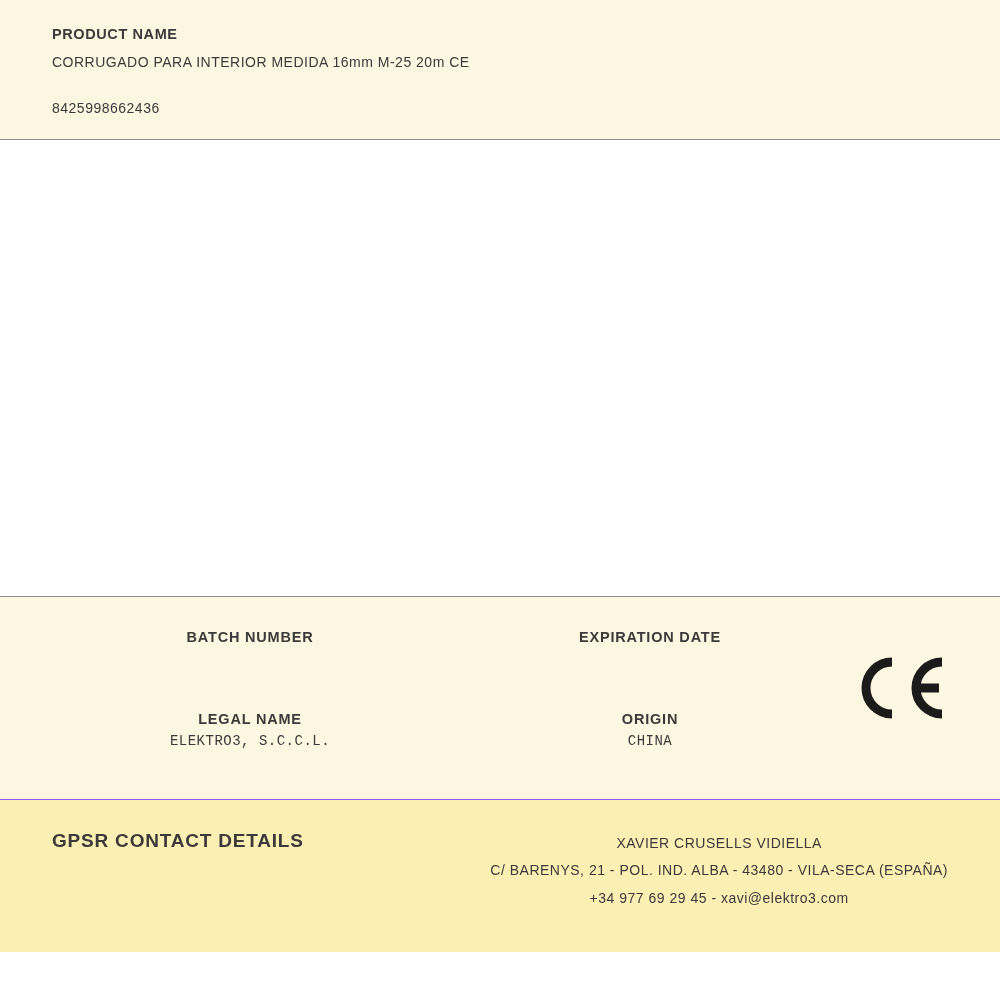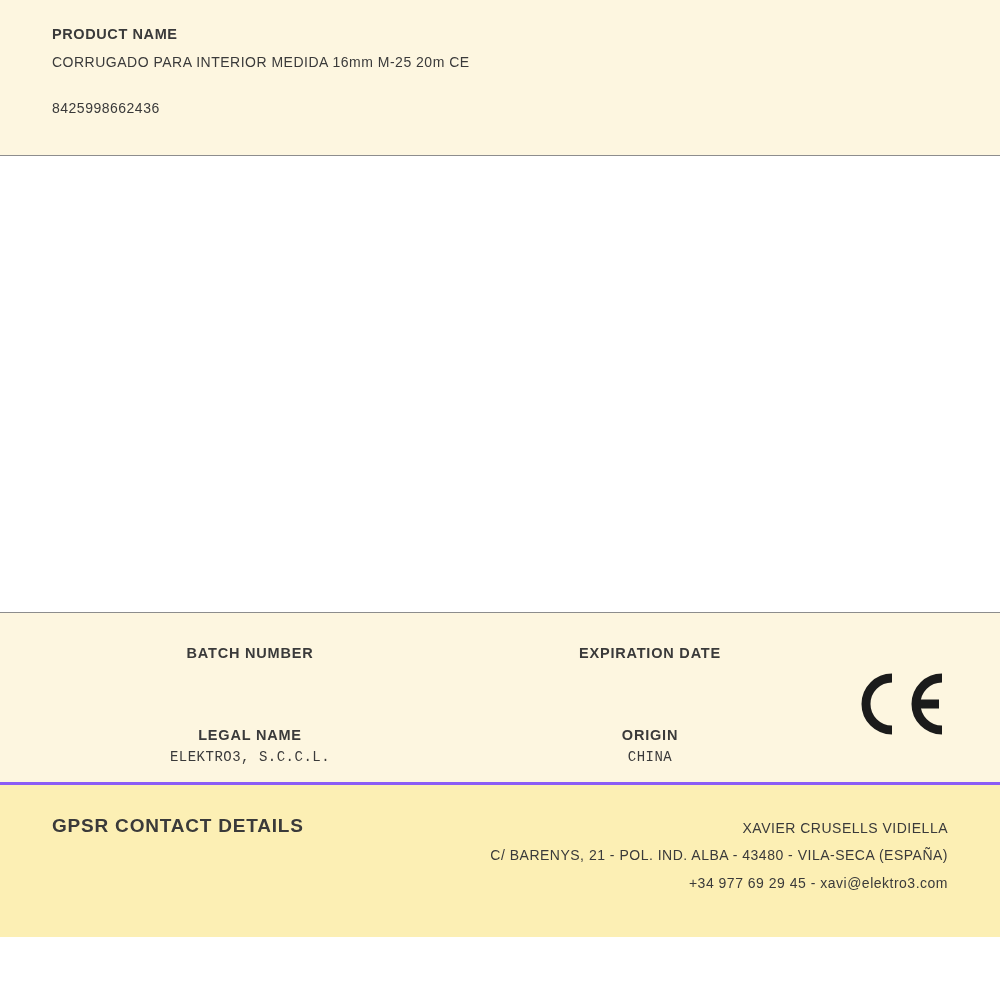--- a/index.html
+++ b/index.html
@@ -19,21 +19,21 @@
     width: 1000px;
     height: 1000px;
     box-sizing: border-box;
   }
 
   
   .top-block {
     background: #fdf6e0;
     padding: 26px 52px 22px 52px;
     box-sizing: border-box;
-    height: 156px;
+    height: 140px;
     border-bottom: 1px solid #8d8d8d;
   }
   .field-label {
     font-size: 14.5px;
     font-weight: bold;
     letter-spacing: 0.6px;
     color: #3a3a3a;
     margin: 0 0 12px 0;
   }
   .field-value {
@@ -50,24 +50,24 @@
   .image-area {
     height: 457px;
     background: #ffffff;
     border-bottom: 1px solid #8d8d8d;
     box-sizing: border-box;
   }
 
   
   .info-block {
     background: #fdf6e0;
-    height: 172px;
+    height: 203px;
     box-sizing: border-box;
     position: relative;
-    border-bottom: 3px solid #8b5cf6;
+    border-bottom: 1px solid #8b5cf6;
   }
   .info-row {
     display: flex;
     width: 1000px;
     box-sizing: border-box;
   }
   .info-col {
     width: 400px;
     text-align: center;
     box-sizing: border-box;
@@ -112,21 +112,21 @@
   }
   .footer-label {
     font-size: 19px;
     font-weight: bold;
     letter-spacing: 0.8px;
     color: #3a3a3a;
     margin: 0;
     white-space: nowrap;
   }
   .footer-right {
-    text-align: right;
+    text-align: center;
     line-height: 1.95;
   }
   .footer-line {
     font-size: 14px;
     letter-spacing: 0.5px;
     color: #3a3a3a;
     margin: 0;
     white-space: nowrap;
   }
 </style>

